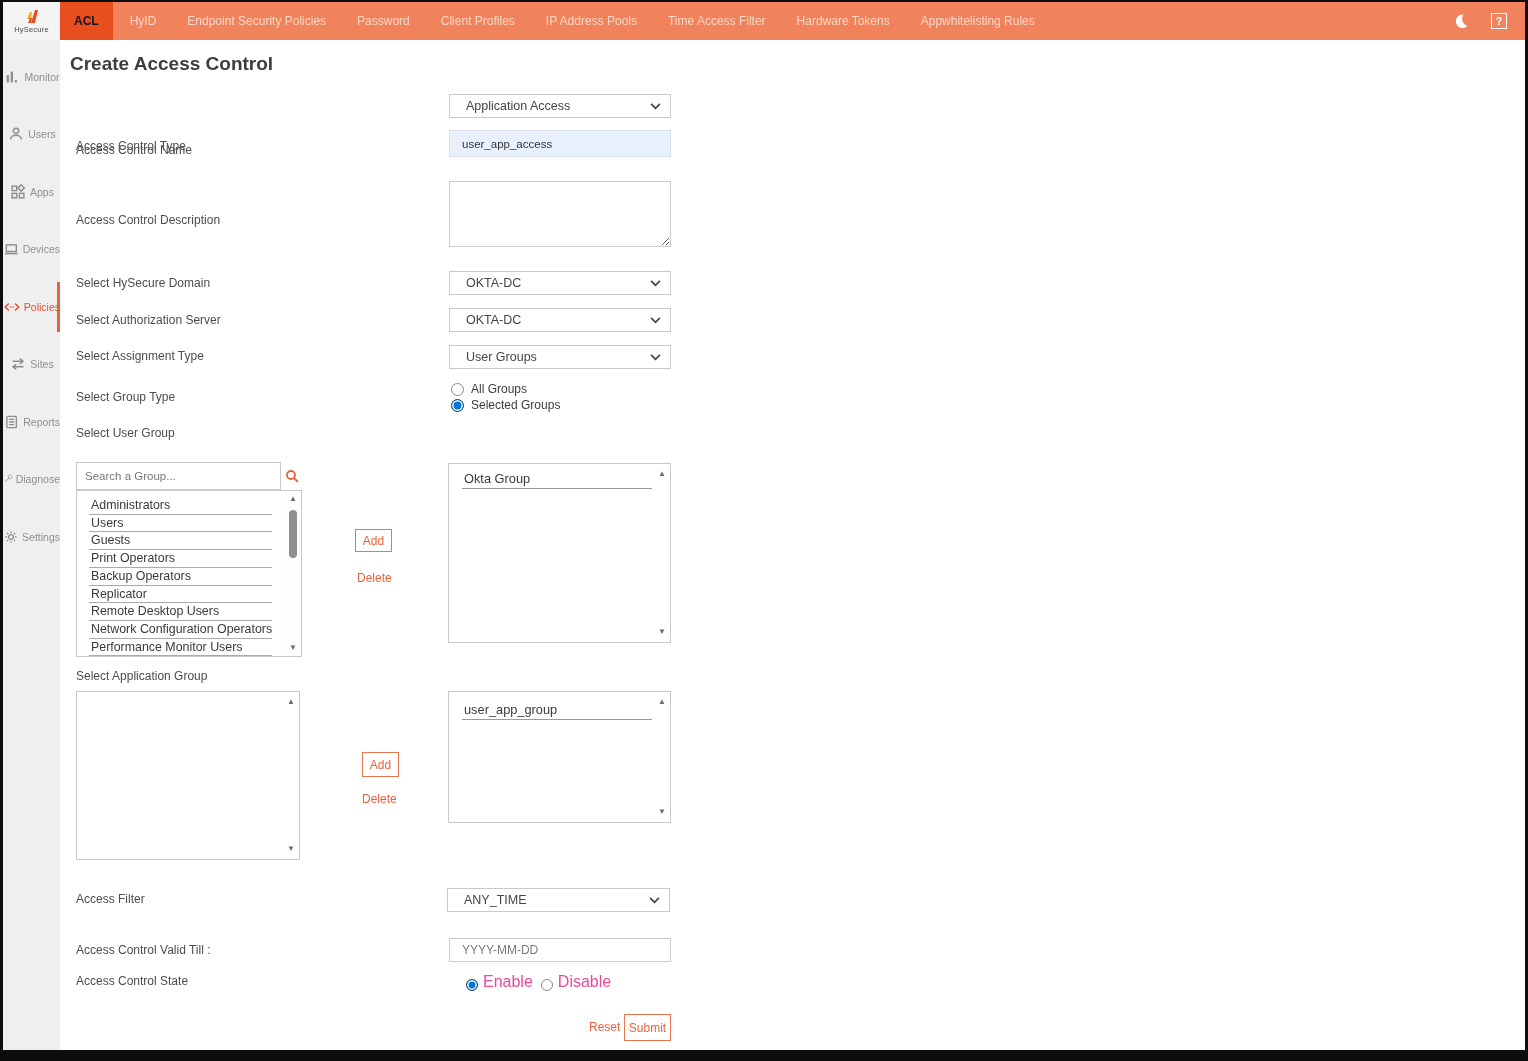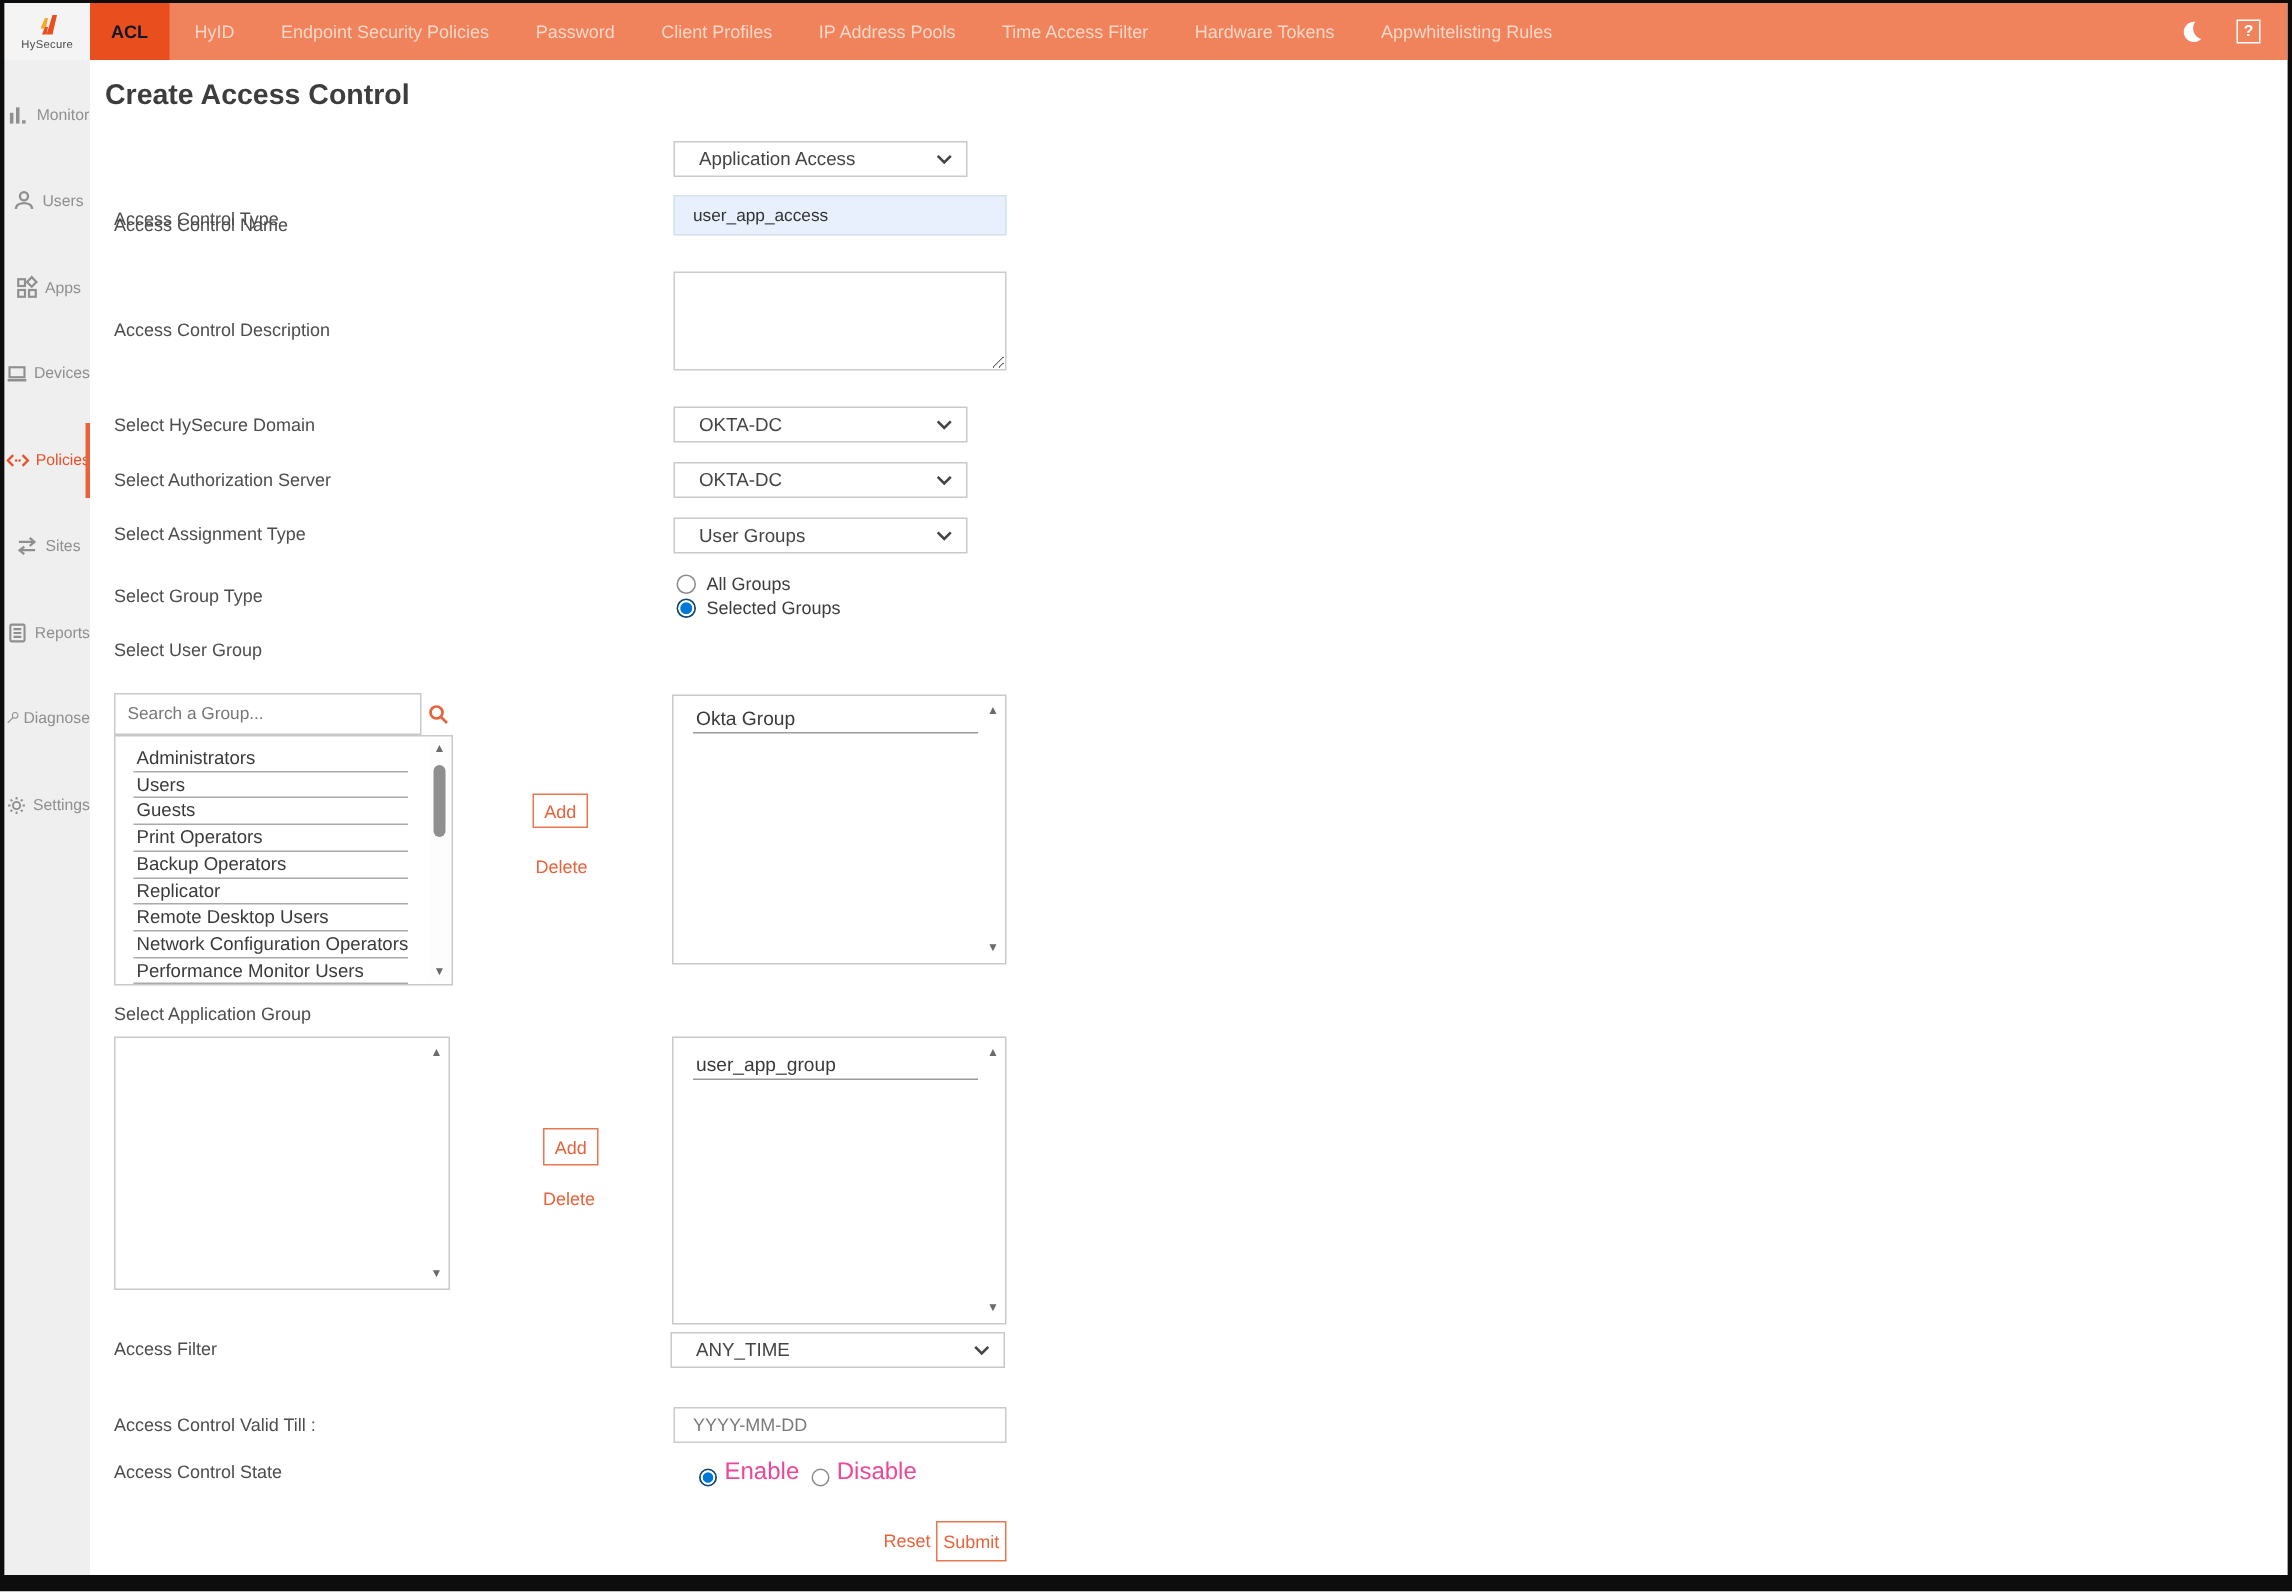--- a/index.html
+++ b/index.html
@@ -33,21 +33,21 @@
   .side-item .lbl { font-size:10.5px; }
   .side-item.active { color:#e8502a; }
   .side-item.active::after { content:""; position:absolute; right:0; top:4px; bottom:4px;
     width:3px; background:#e8623c; }
 
   .content { position:relative; flex:1; background:#fff; overflow:hidden; }
   .page-title { position:absolute; left:10px; top:13px; font-size:19px; font-weight:bold; color:#3d3d3d; }
 
   .flabel { position:absolute; left:16px; font-size:12px; color:#4d4d4d; white-space:nowrap; }
 
-  .select { position:absolute; left:389px; width:196px; height:24px; border:1px solid #c9c9c9;
+  .select { position:absolute; left:389px; width:222px; height:24px; border:1px solid #c9c9c9;
     background:#fff; display:flex; align-items:center; font-size:12.5px; color:#444;
     padding:0 9px 0 16px; cursor:default; }
   .select span { flex:1; }
   .text-input { position:absolute; left:389px; width:222px; height:24px; border:1px solid #ccc;
     font-size:12px; color:#333; padding:0 12px; font-family:inherit; outline:none; }
   .autofill { background:#e8f0fe; border:1px solid #d8e0ee; height:27px; font-size:11.5px; }
   textarea.desc { position:absolute; left:389px; top:141px; width:222px; height:66px;
     border:1px solid #ccc; resize:both; font-family:inherit; font-size:12px; padding:4px 6px; outline:none; }
 
   .radio-row { position:absolute; display:flex; align-items:center; gap:7px;
@@ -58,21 +58,21 @@
   .search-row { position:absolute; left:16px; top:422px; width:226px; height:28px; display:flex; }
   .search-row input { flex:1; width:187px; border:1px solid #c9c9c9; font-size:11.5px; color:#555;
     padding:0 8px; font-family:inherit; outline:none; }
   .search-row input::placeholder { color:#777; }
   .search-ic { width:21px; display:flex; align-items:center; justify-content:center; }
 
   .list-box { position:absolute; border:1px solid #c9c9c9; background:#fff; overflow:hidden; }
   .lb-avail-users { left:16px; top:450px; width:226px; height:167px; padding:6px 15px 0 12px; }
   .lb-sel-users   { left:388px; top:423px; width:223px; height:180px; padding:6px 18px 0 13px; }
   .lb-avail-apps  { left:16px; top:651px; width:224px; height:169px; }
-  .lb-sel-apps    { left:388px; top:651px; width:223px; height:192px; padding:9px 18px 0 13px; }
+  .lb-sel-apps    { left:388px; top:651px; width:223px; height:132px; padding:9px 18px 0 13px; }
 
   .grp-item { font-size:12.4px; color:#3a3a3a; border-bottom:1px solid #aaa;
     padding:1px 0 1px 2px; line-height:14.7px; margin-right:14px; cursor:default; white-space:nowrap; overflow:hidden;}
   .sel-item { font-size:12.8px; color:#3a3a3a; border-bottom:1.5px solid #9a9a9a;
     padding:1px 0 2px 2px; line-height:15px; cursor:default; }
 
   .vscroll { position:absolute; top:1px; right:1px; bottom:1px; width:14px; background:#fdfdfd;
     display:flex; flex-direction:column; align-items:center; }
   .vscroll .arr, .corner-arr { font-size:8px; color:#6b6b6b; line-height:14px; cursor:default; }
   .vscroll .thumb { width:8px; height:48px; background:#8f8f8f; border-radius:4px; margin-top:4px; }

